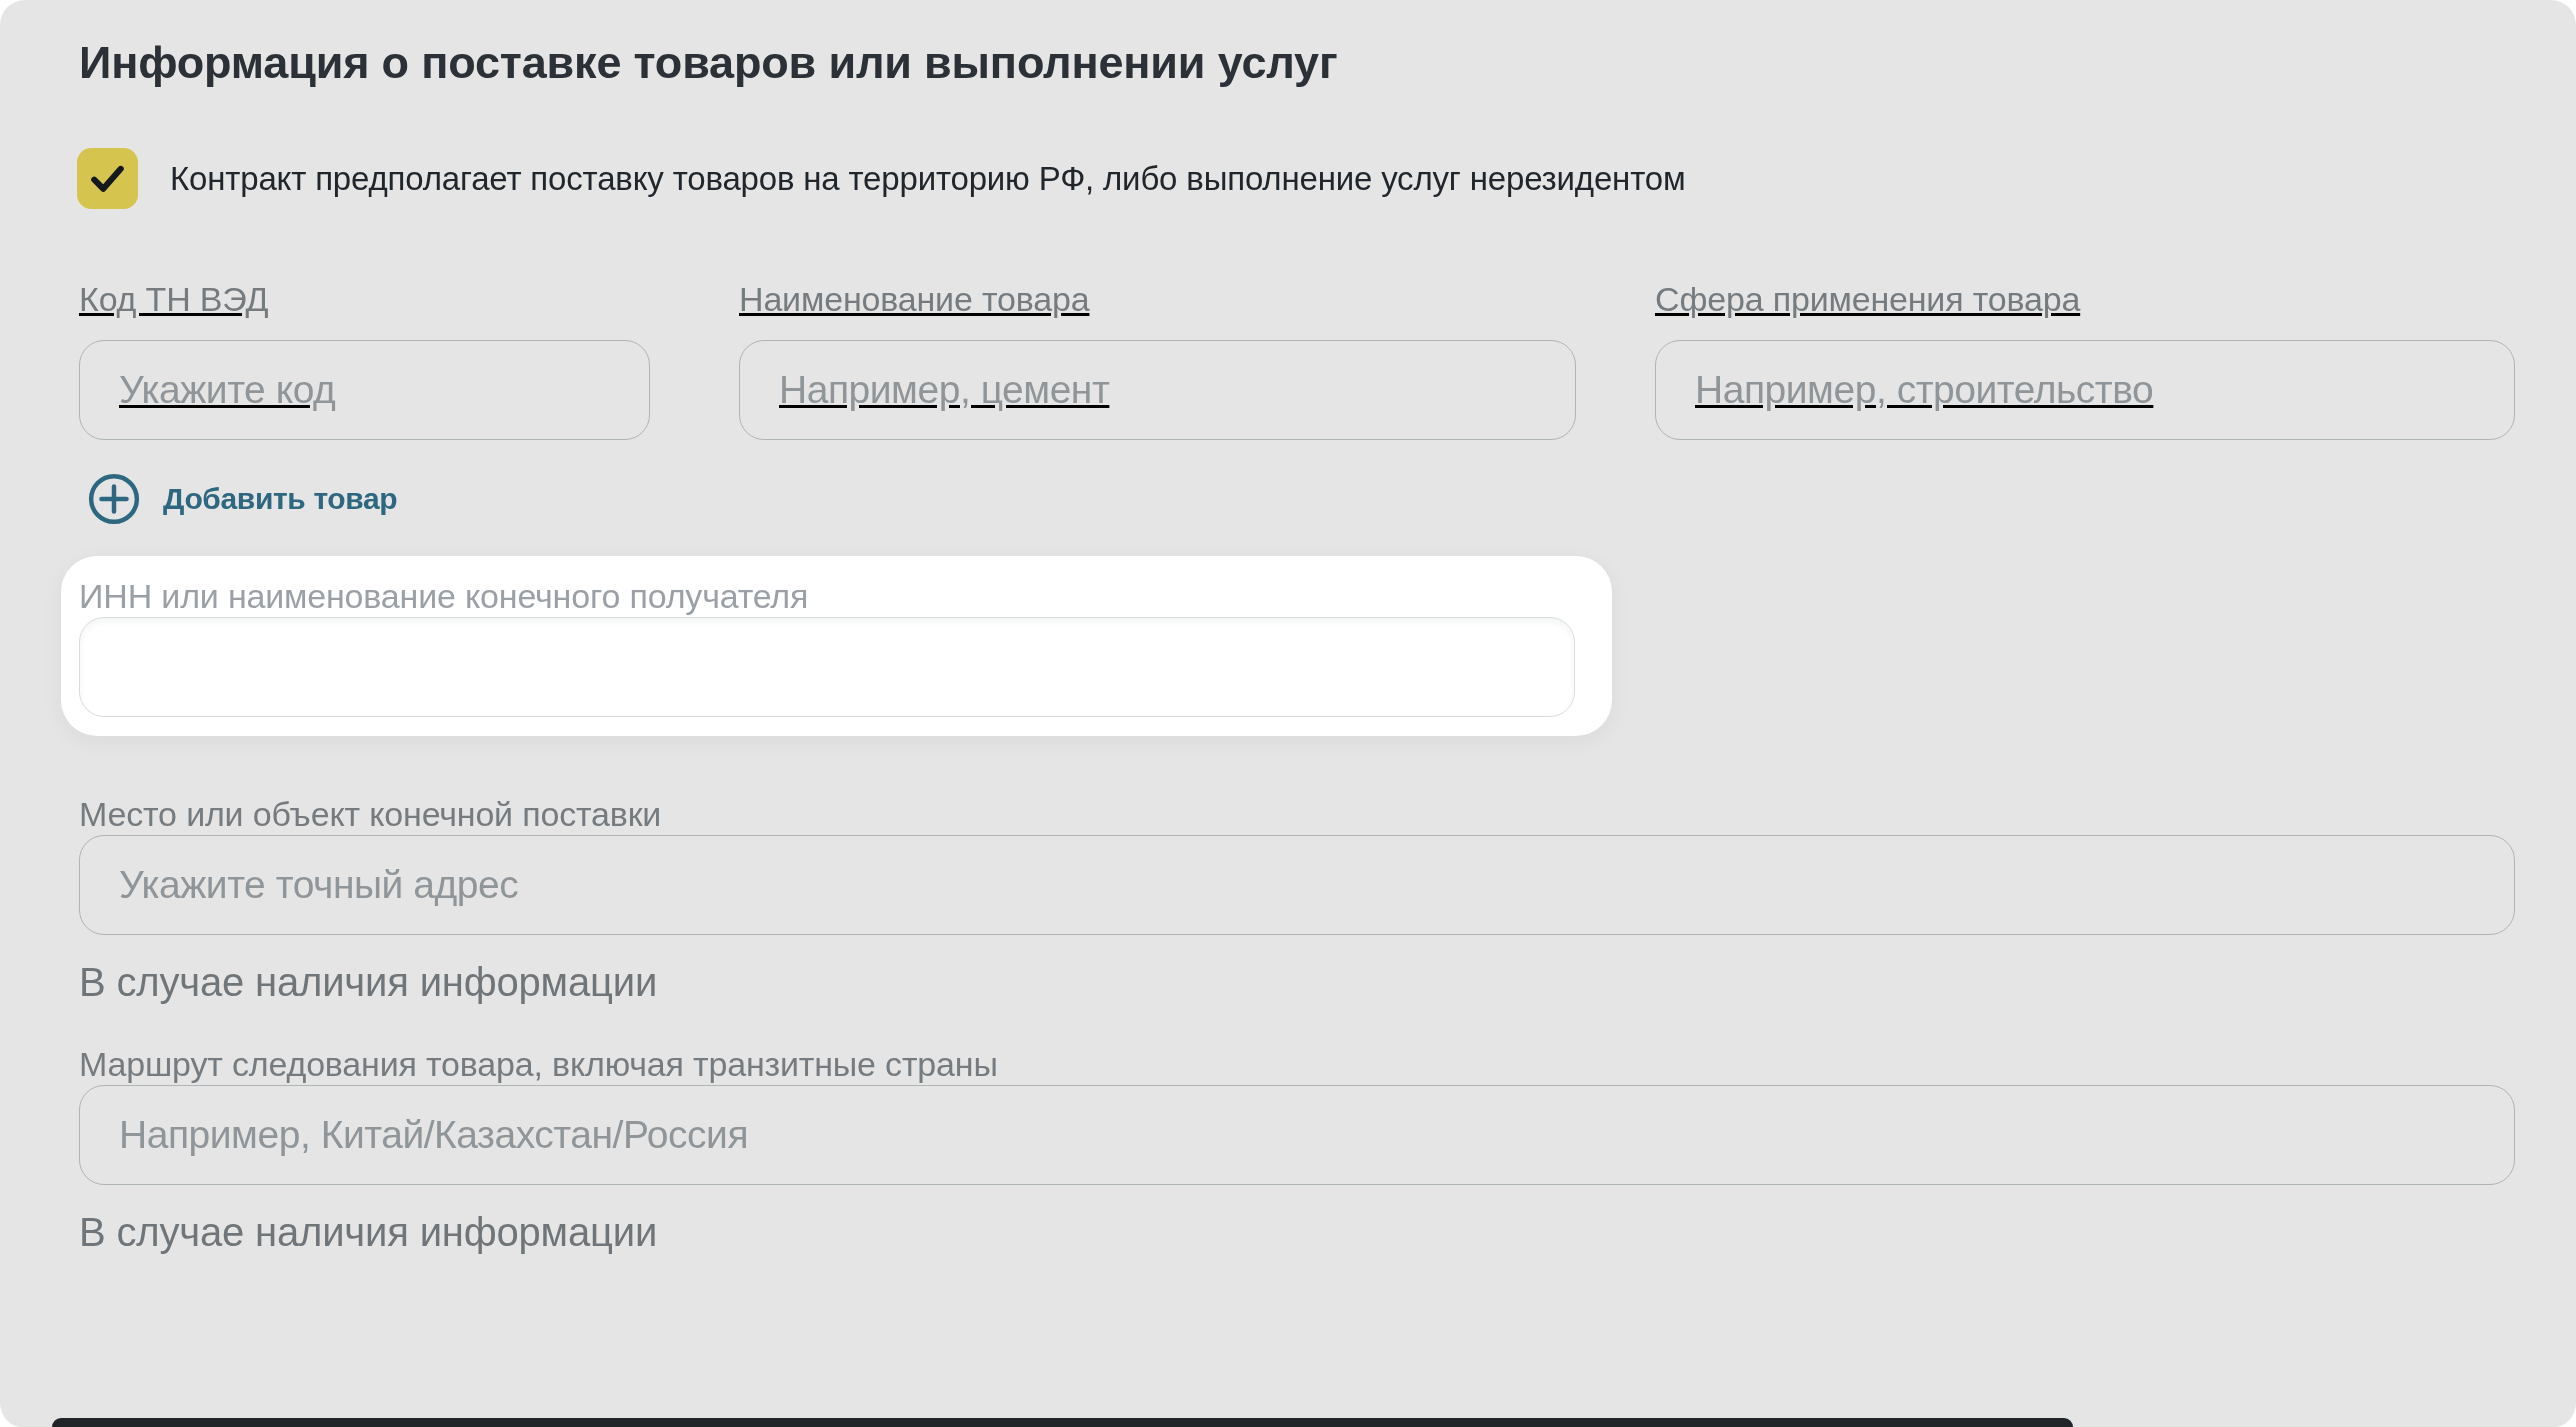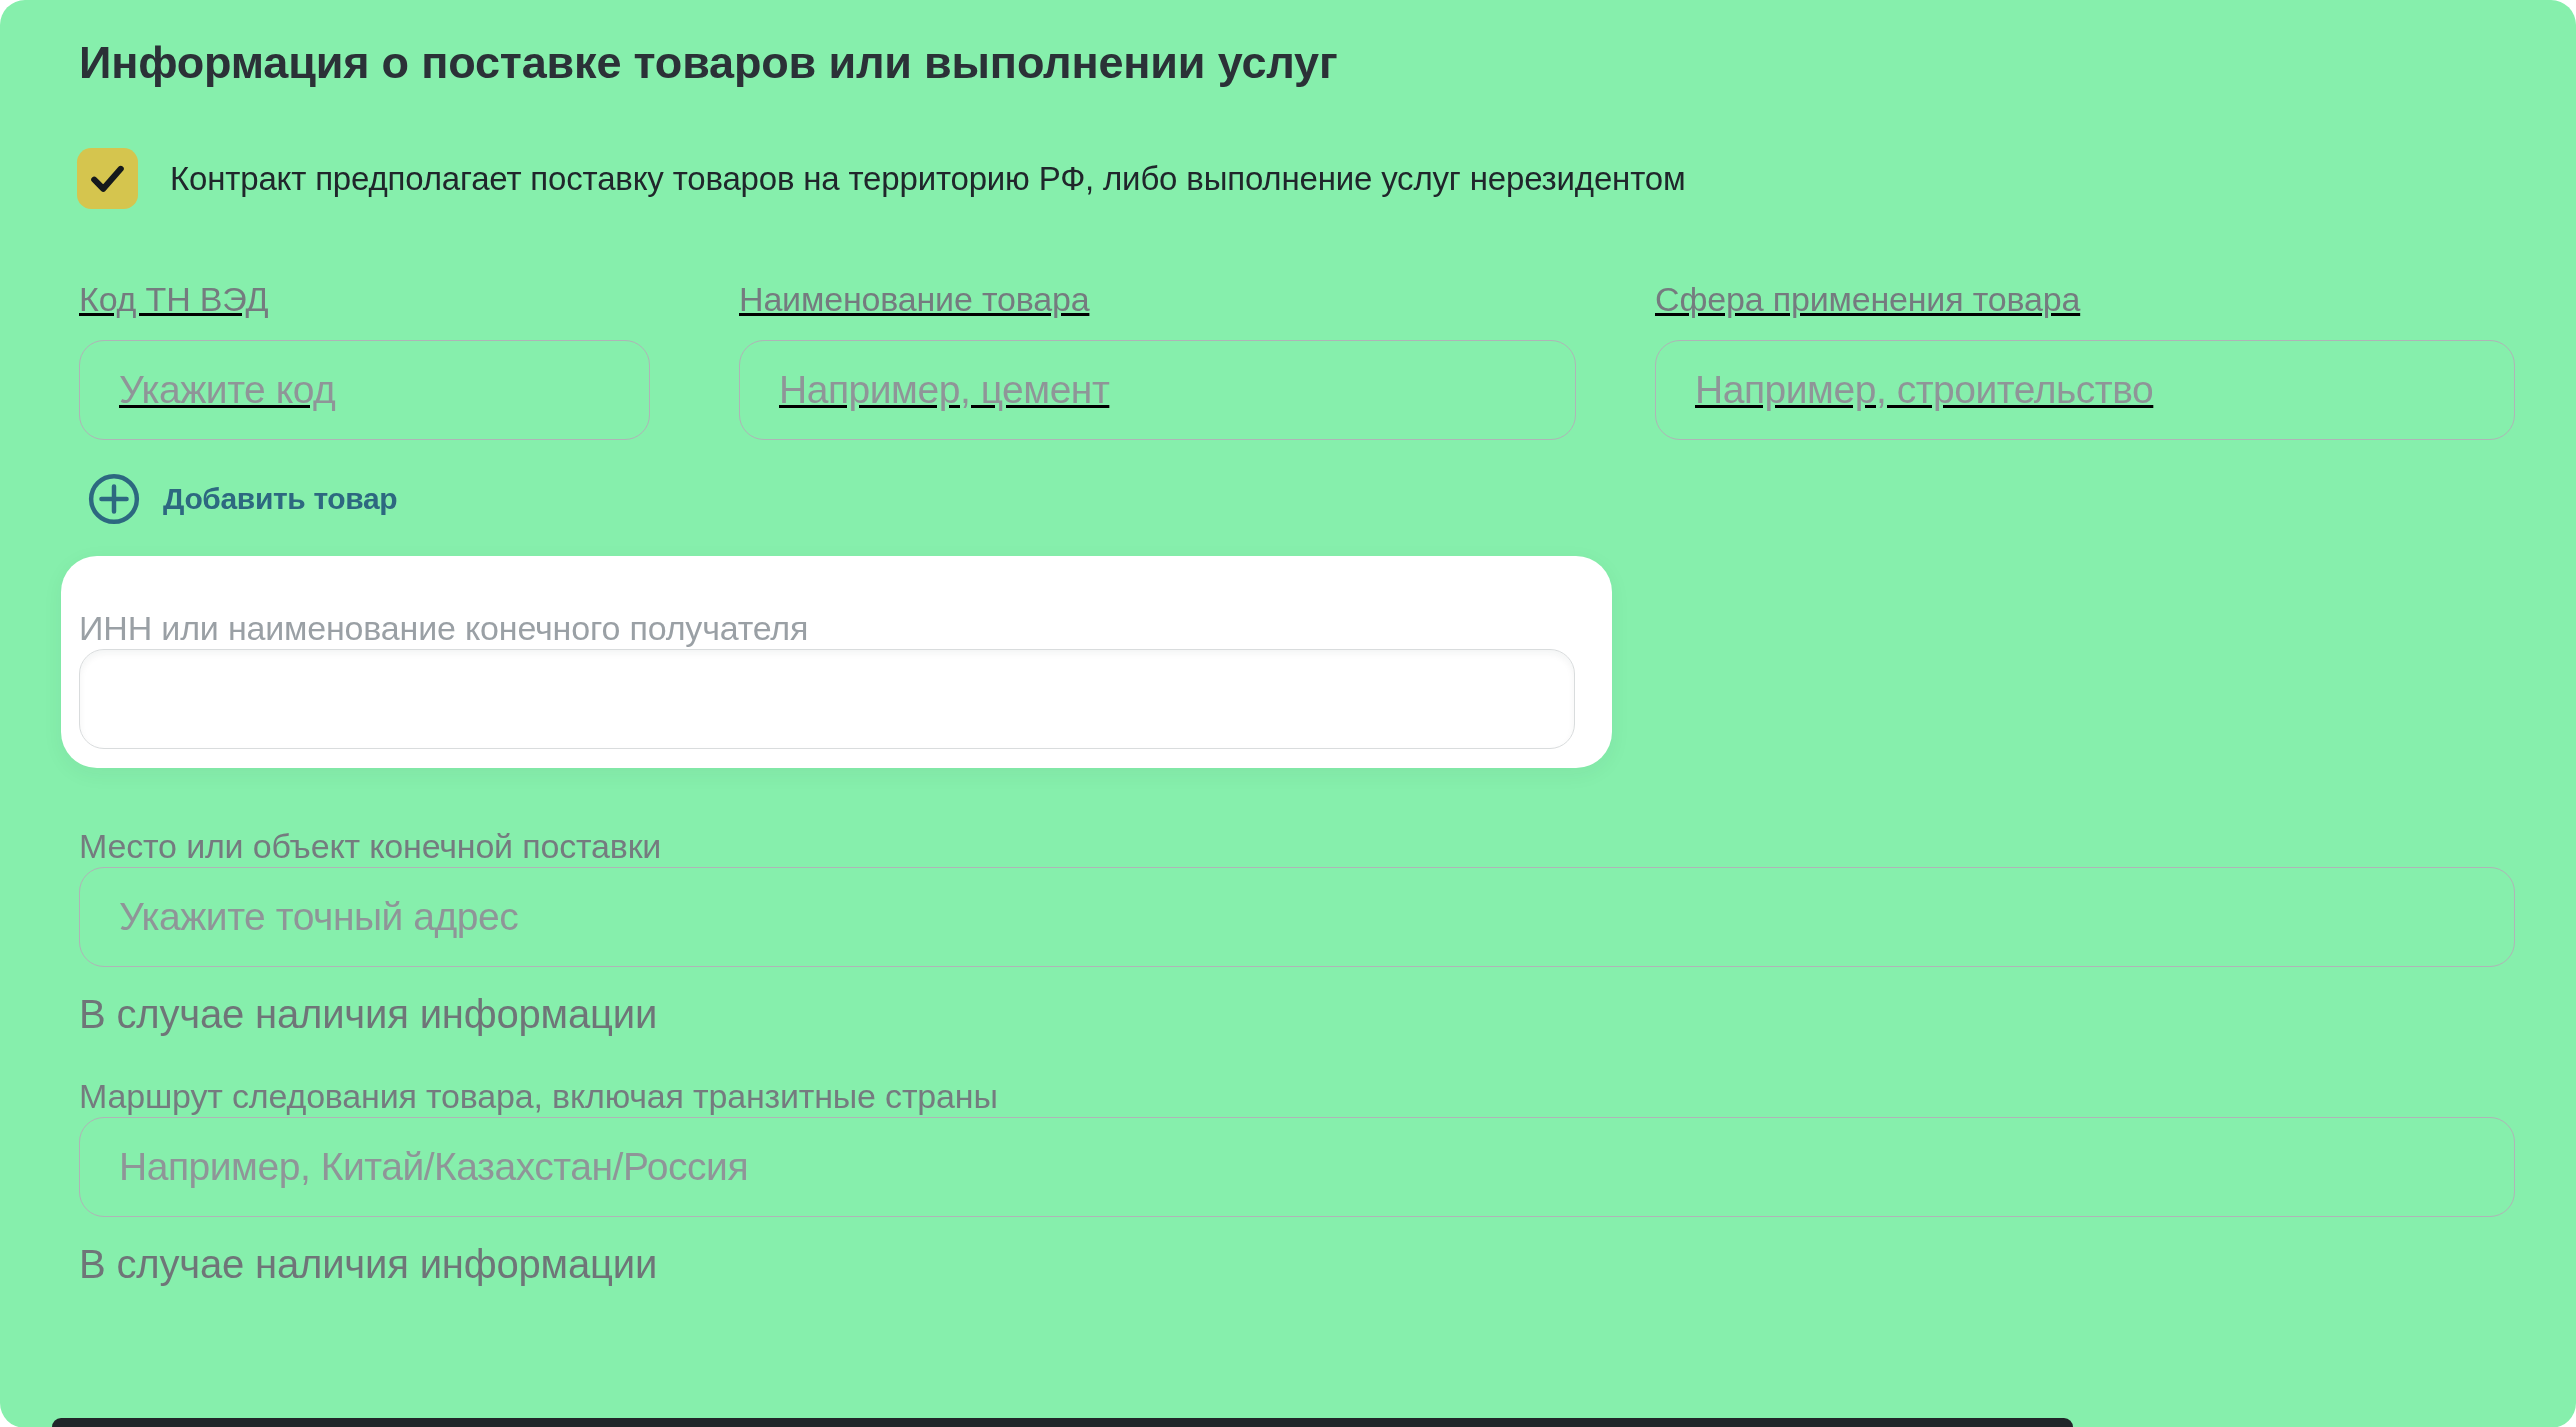--- a/index.html
+++ b/index.html
@@ -12,21 +12,21 @@
     position: relative;
     width: 2576px;
     height: 1428px;
     background: #ffffff;
     overflow: hidden;
   }
   
   .panel {
     position: absolute;
     inset: 0;
-    background: #86efac;
+    background: #e5e5e5;
     border-radius: 25px;
     overflow: hidden;
   }
   .section-title {
     margin: 34px 0 0 79px;
     font-size: 45px;
     line-height: 57px;
     font-weight: 700;
     color: #2b3137;
   }
@@ -101,21 +101,21 @@
     text-align: right;
   }
   .add-link .plus-icon { width: 52px; height: 52px; display: block; }
   .add-product-row { margin: 33px 0 0 88px; }
   
   .recipient-card {
     margin: 28px 0 0 61px;
     width: 1551px;
     background: #ffffff;
     border-radius: 36px;
-    padding: 52px 0 19px 18px;
+    padding: 20px 0 19px 18px;
     box-shadow: 0 5.4px 21.5px rgba(40, 45, 50, 0.05);
   }
   .recipient-card .field-label { color: #9aa0a5; margin-bottom: 21.5px; }
   .recipient-input {
     width: 1496px;
     background: #ffffff;
     border-color: #d9dcdd;
     box-shadow: inset 0 3.6px 7.2px rgba(25, 30, 35, 0.05);
   }
   .add-recipient-row { margin: 30px 0 0 9px; }

